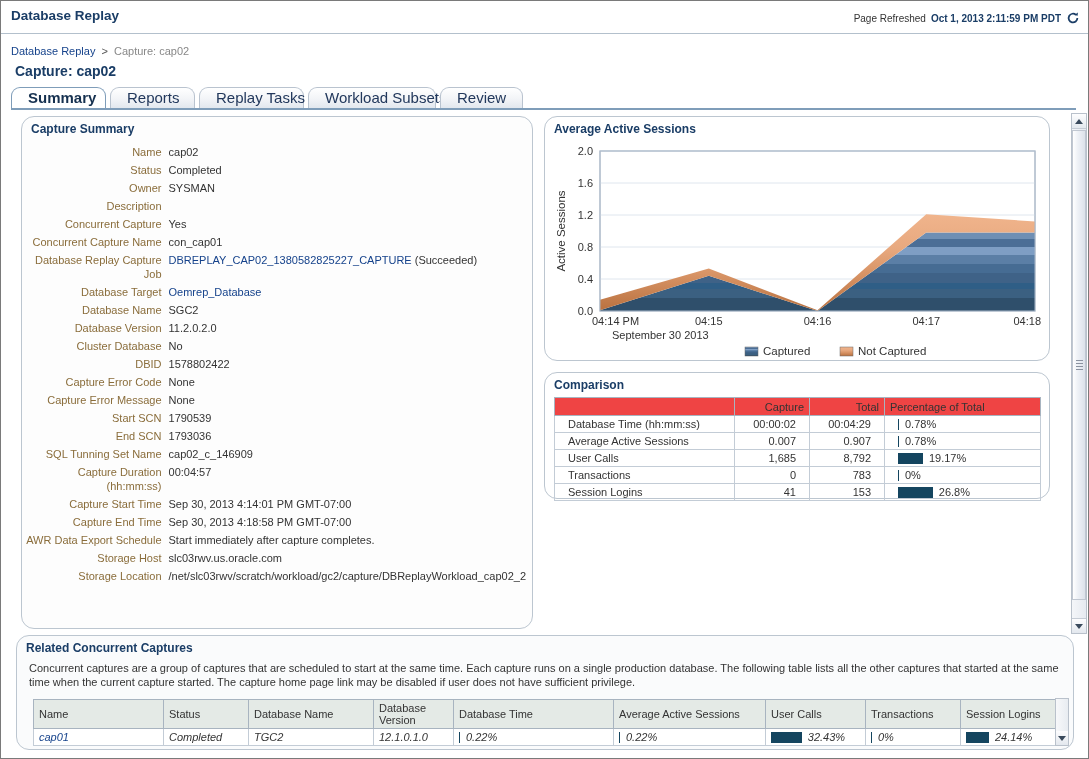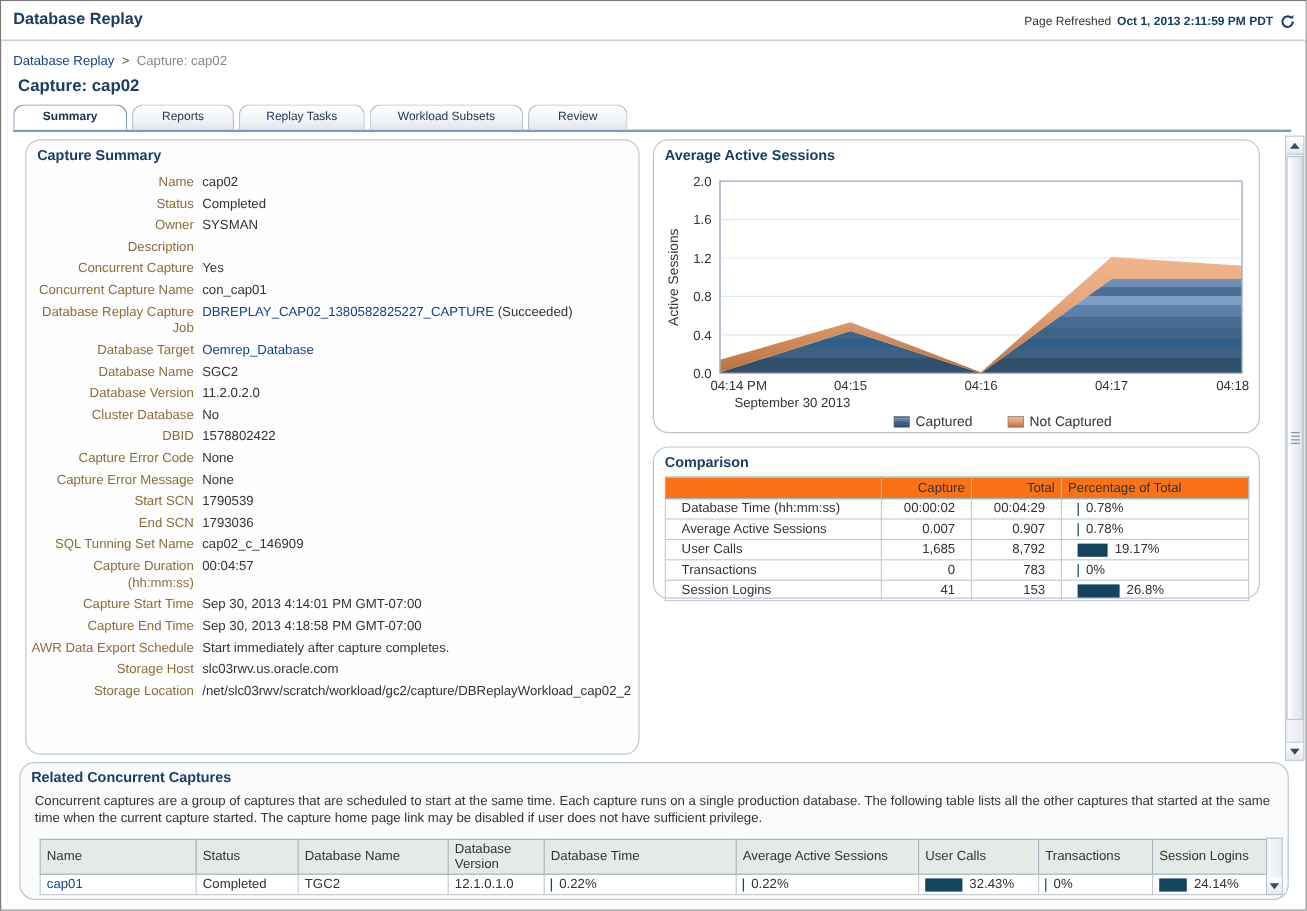--- a/index.html
+++ b/index.html
@@ -84,21 +84,21 @@
     left: 0; top: 21px;
     width: 1065px; height: 2px;
     background: #7f9db9;
   }
   .tab {
     position: absolute;
     top: 0;
     height: 21px;
     line-height: 20px;
     padding: 0 16px;
-    font-size: 10px;
+    font-size: 15px;
     color: #22385c;
     background: linear-gradient(to bottom, #ffffff 0%, #f2f4f7 55%, #e2e7ee 100%);
     border: 1px solid #b9c3cf;
     border-bottom: none;
     border-radius: 9px 9px 0 0;
     cursor: pointer;
     white-space: nowrap;
     text-align: center;
   }
   .tab.active {
@@ -171,21 +171,21 @@
   }
   .cmp-table {
     position: absolute;
     left: 9px; top: 24px;
     width: 487px;
     border-collapse: collapse;
     font-size: 11px;
     border: 1px solid #a8b4c0;
   }
   .cmp-table th {
-    background: #f97316;
+    background: #ef4444;
     border: 1px solid #a8b4c0;
     font-weight: normal;
     color: #333;
     padding: 2px 5px;
     height: 18px;
   }
   .cmp-table td {
     border: 1px solid #c3ccd6;
     padding: 1px 13px;
     height: 17px;
@@ -235,20 +235,21 @@
     padding: 2px 5px;
     height: 26px;
     vertical-align: middle;
   }
   .rel-table td {
     border: 1px solid #c3ccd6;
     padding: 2px 5px;
     height: 16px;
     color: #333;
     vertical-align: middle;
+    font-style: italic;
   }
   .rel-table td a { color: #15428b; text-decoration: none; }
 
   
   .vscroll {
     position: absolute;
     right: 1px; top: 112px;
     width: 16px; height: 521px;
     background: linear-gradient(to right, #f4f6f9, #e6eaf0);
     border: 1px solid #b9c1cb;

